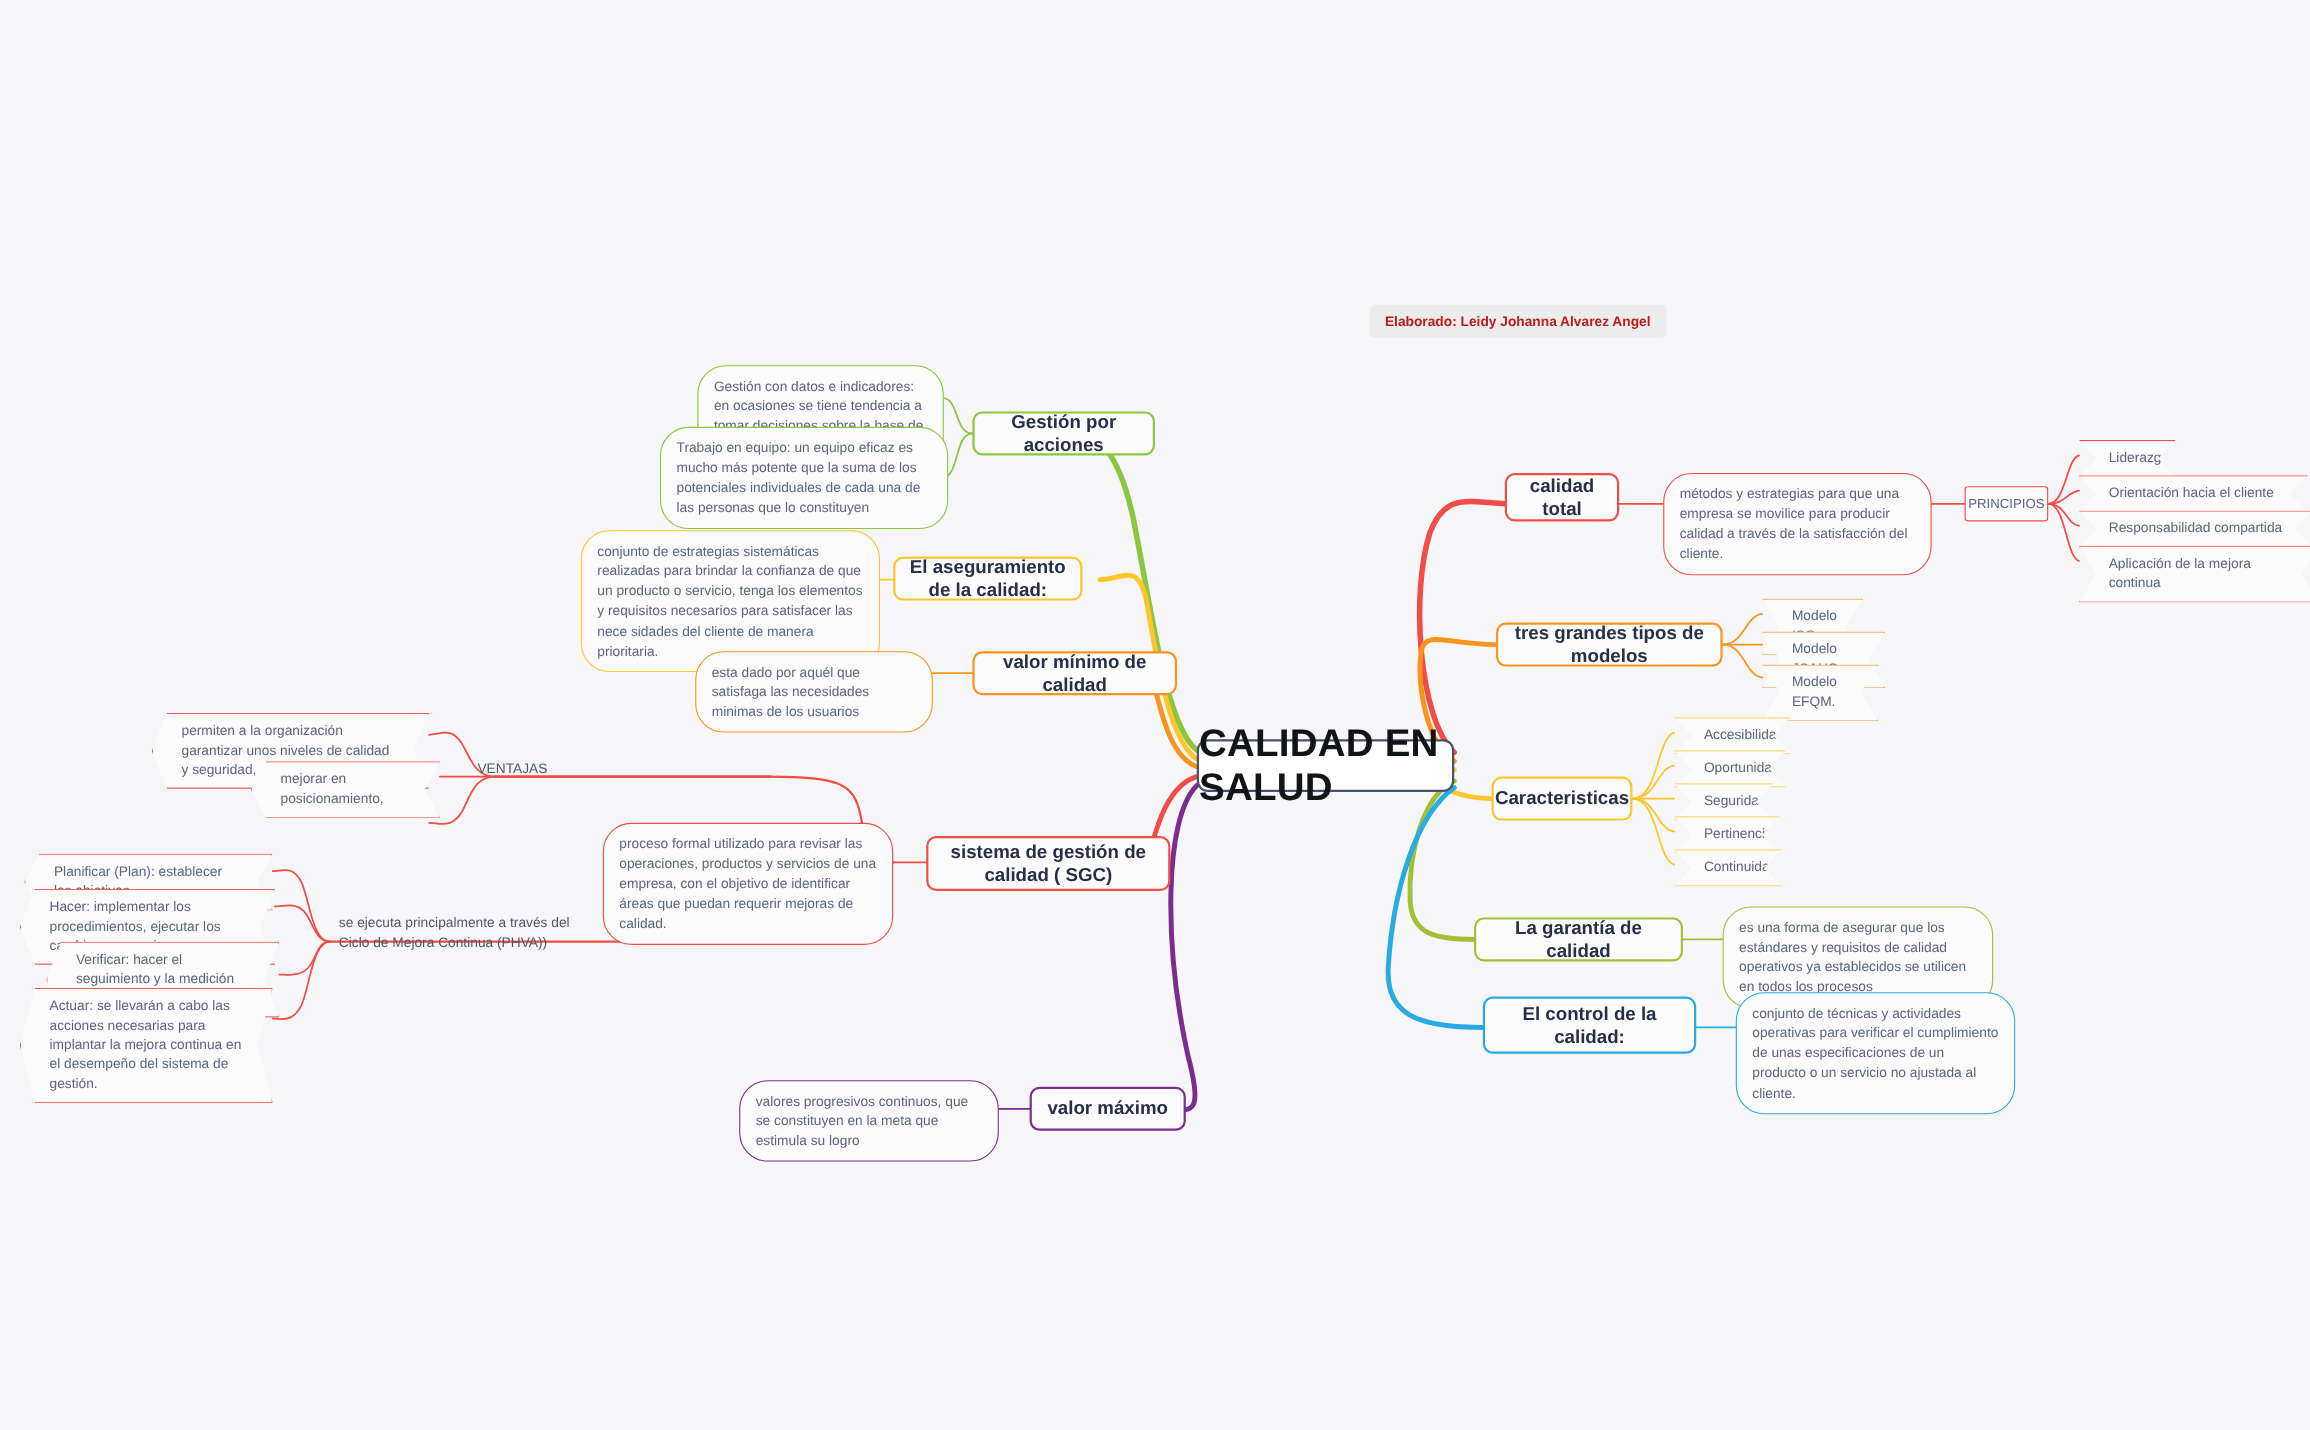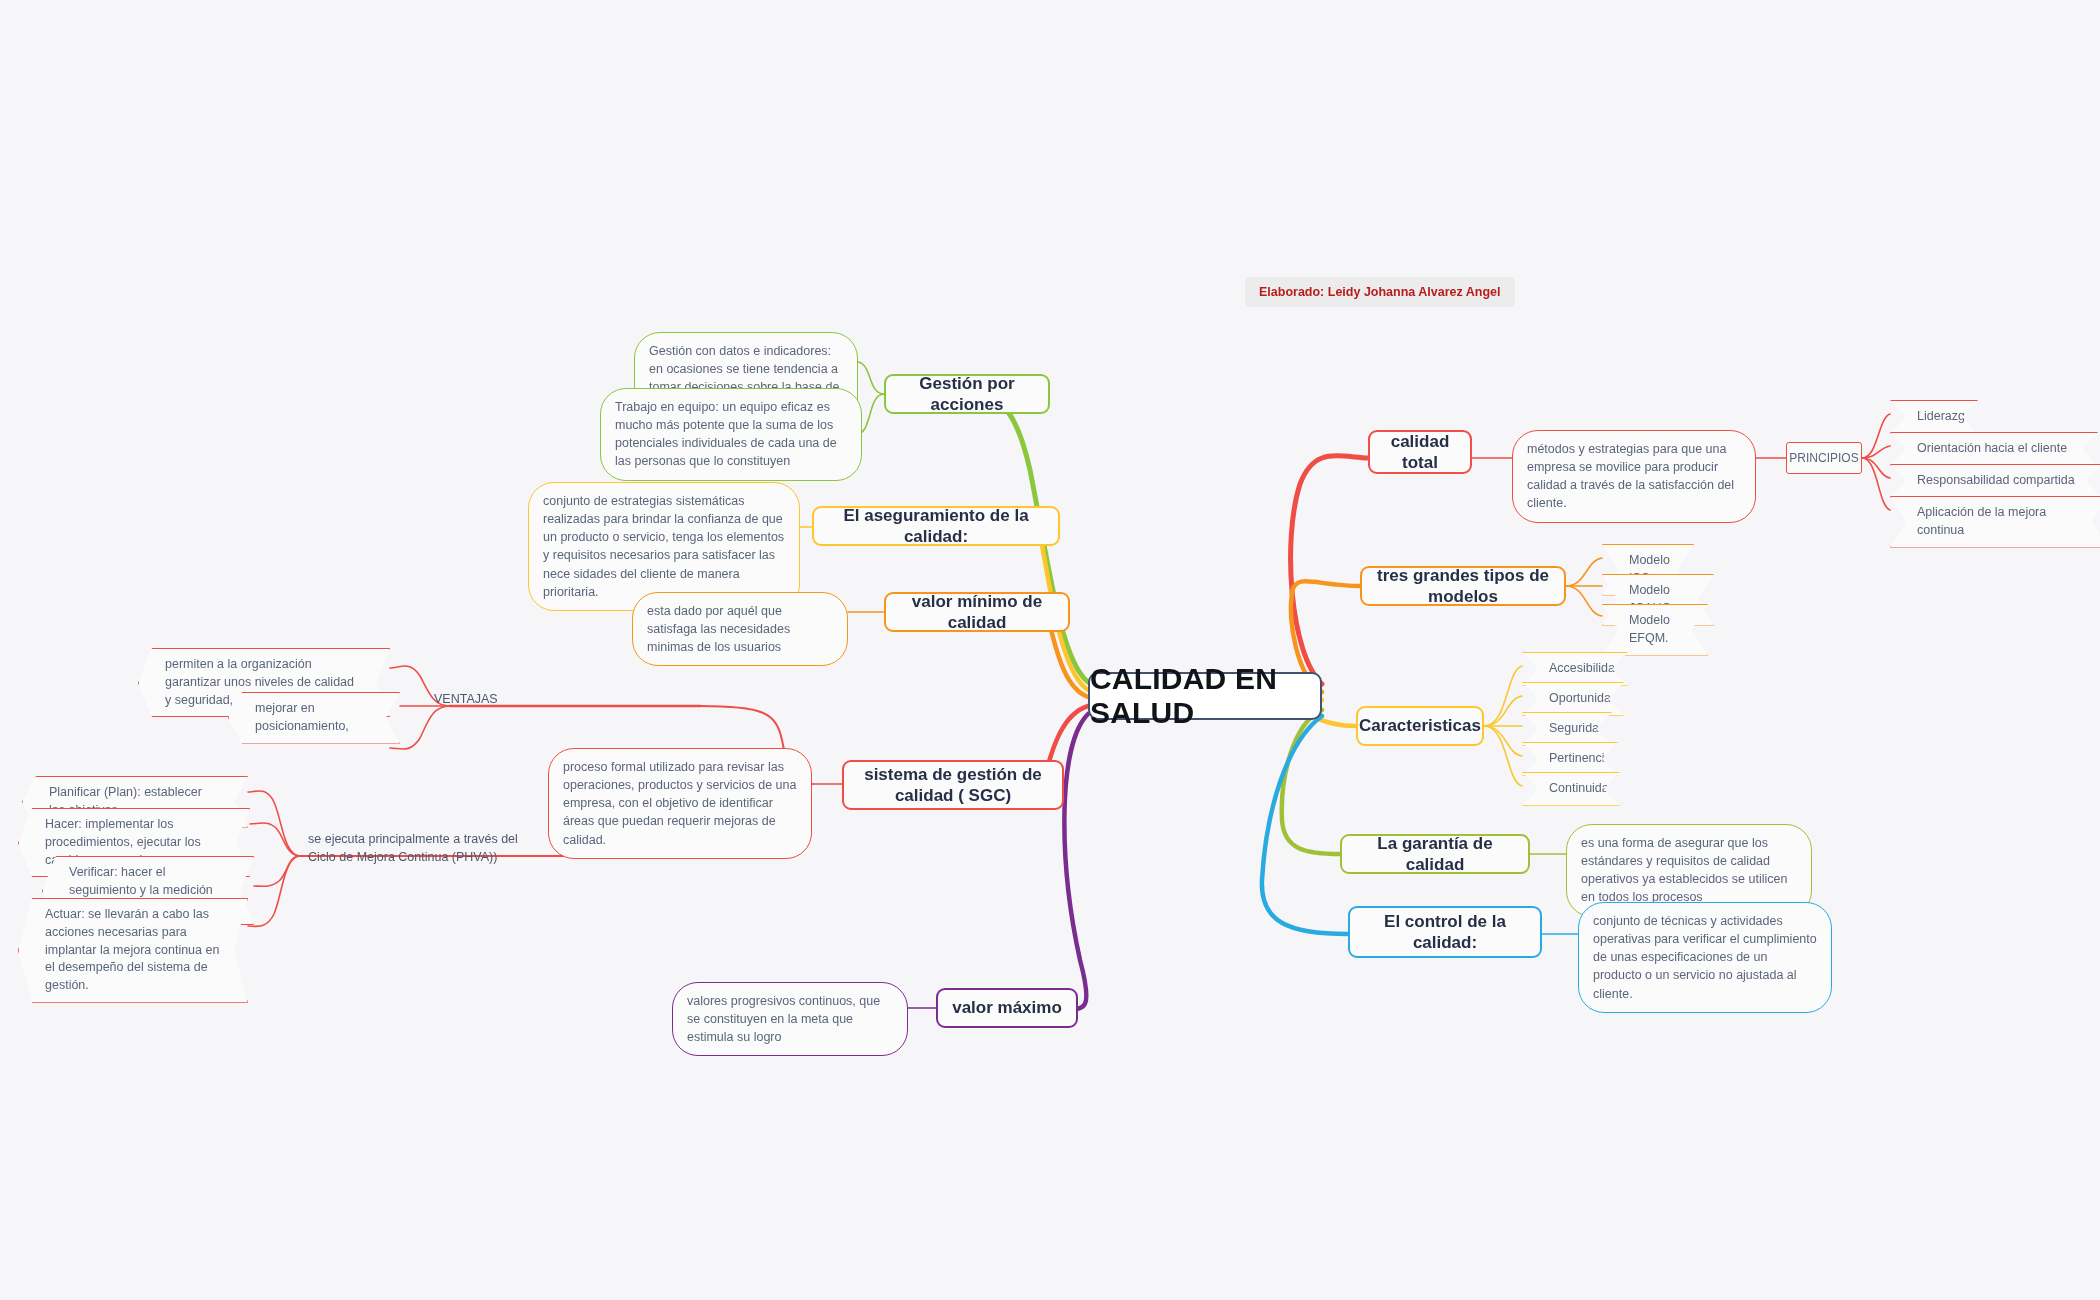--- a/index.html
+++ b/index.html
@@ -12,21 +12,21 @@
   #stage{position:relative;width:2100px;height:1300px;}
   #wires{position:absolute;left:0;top:0;width:2100px;height:1300px;pointer-events:none;}
 
   .node{position:absolute;box-sizing:border-box;background:#fbfbfc;}
 
   
   .root{
     border:2px solid #46526b;border-radius:10px;
     background:#ffffff;
     display:flex;align-items:center;justify-content:center;
-    color:#111418;font-weight:bold;font-size:30px;letter-spacing:.2px;
+    color:#111418;font-weight:bold;font-size:35px;letter-spacing:.2px;
   }
 
   
   .topic{
     border-width:2px;border-style:solid;border-radius:9px;
     display:flex;align-items:center;justify-content:center;
     text-align:center;color:#262f45;font-weight:bold;font-size:17px;
     line-height:1.25;padding:4px 10px;background:#fbfbfc;
   }
 
@@ -157,21 +157,21 @@
   <div class="node topic" style="left:884px;top:374px;width:166px;height:40px;border-color:#8cc63e;">Gestión por acciones</div>
 
   <div class="node note" style="left:634px;top:332px;width:224px;border-color:#8cc63e;">
     <span>Gestión con datos e indicadores: en ocasiones se tiene tendencia a tomar decisiones sobre la base de opiniones.</span>
   </div>
 
   <div class="node note" style="left:600px;top:388px;width:262px;border-color:#8cc63e;">
     <span>Trabajo en equipo: un equipo eficaz es mucho más potente que la suma de los potenciales individuales de cada una de las personas que lo constituyen</span>
   </div>
 
-  <div class="node topic" style="left:812px;top:506px;width:248px;height:40px;border-color:#fcc62c;">El aseguramiento de la calidad:</div>
+  <div class="node topic" style="left:812px;top:506px;width:172px;height:40px;border-color:#fcc62c;">El aseguramiento de la calidad:</div>
 
   <div class="node note" style="left:528px;top:482px;width:272px;border-color:#fcc62c;">
     <span>conjunto de estrategias sistemáticas realizadas para brindar la confianza de que un producto o servicio, tenga los elementos y requisitos necesarios para satisfacer las nece sidades del cliente de manera prioritaria.</span>
   </div>
 
   <div class="node topic" style="left:884px;top:592px;width:186px;height:40px;border-color:#f7941e;">valor mínimo de calidad</div>
 
   <div class="node note" style="left:632px;top:592px;width:216px;border-color:#f7941e;">
     <span>esta dado por aquél que satisfaga las necesidades minimas de los usuarios</span>
   </div>

